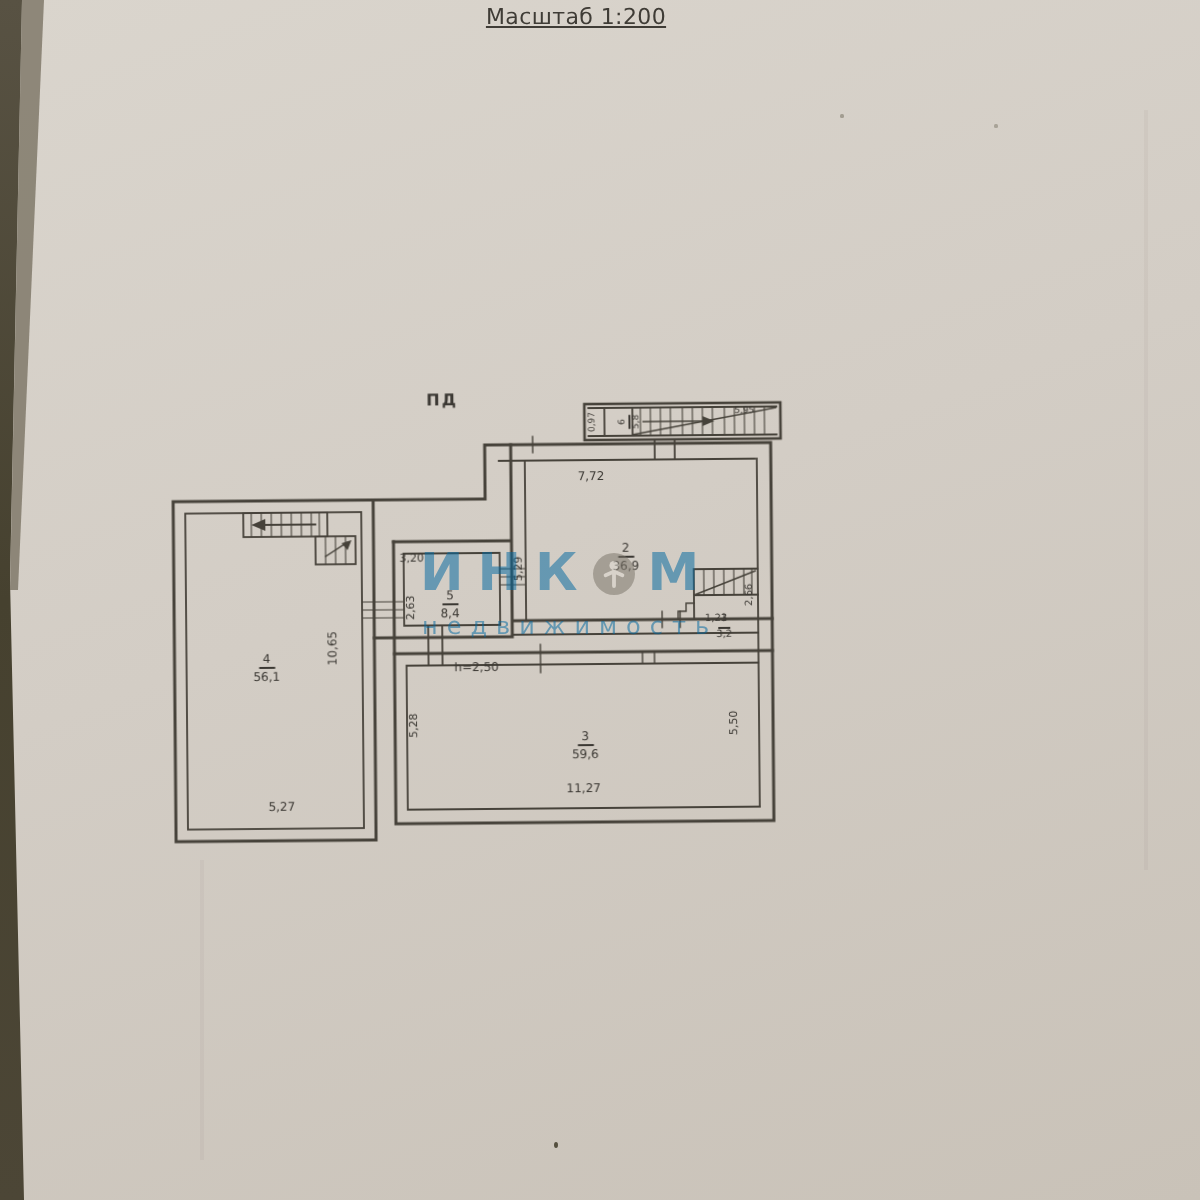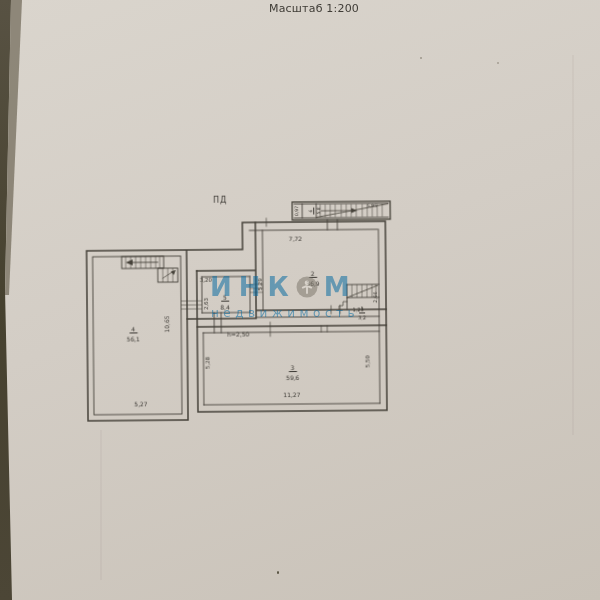--- a/index.html
+++ b/index.html
@@ -5,31 +5,31 @@
   html,body{margin:0;padding:0;}
   body{
     width:600px;height:600px;overflow:hidden;position:relative;
     font-family:"DejaVu Sans","Liberation Sans",sans-serif;
     background:linear-gradient(160deg,#dad5cd 0%,#d3cdc5 45%,#c9c2b8 100%);
   }
   
   #edge-svg{position:absolute;left:0;top:0;}
   
   .scale-title{
-    position:absolute;left:314px;top:2px;transform:translateX(-50%);
-    font-size:11px;color:#3f3c36;letter-spacing:.2px;filter:blur(.2px);white-space:nowrap;
+    position:absolute;left:288px;top:2px;transform:translateX(-50%);
+    font-size:11px;color:#3f3c36;letter-spacing:.2px;filter:blur(.2px);white-space:nowrap;text-decoration:underline;
   }
   
   .plan-wrap{
     position:absolute;inset:0;transform:rotate(-0.5deg);transform-origin:300px 300px;
     filter:blur(.25px);
   }
   .plan-wrap svg{position:absolute;left:0;top:0;}
   .pd-label{
-    position:absolute;left:214px;top:195px;font-size:8px;font-weight:normal;
+    position:absolute;left:214px;top:195px;font-size:8px;font-weight:bold;
     letter-spacing:1px;color:#3b3833;
   }
   .dim{
     position:absolute;font-size:5.5px;color:#3b3833;white-space:nowrap;
     transform:translate(-50%,0);line-height:6px;
   }
   .dim.rot{transform:translate(-50%,-50%) rotate(-90deg);}
   .dim.tiny{font-size:4.5px;}
   .dim.small{font-size:5px;}
   .dim.mid{font-size:6px;}

